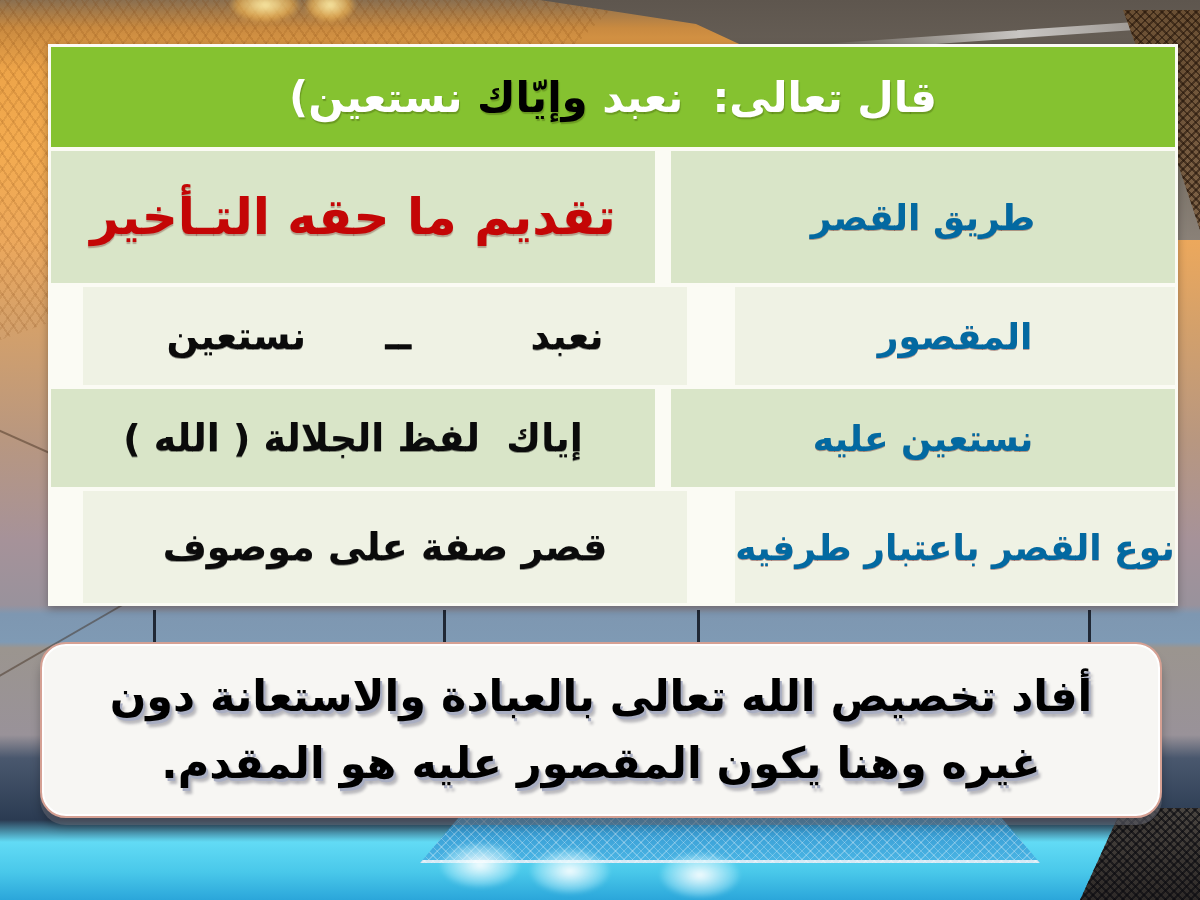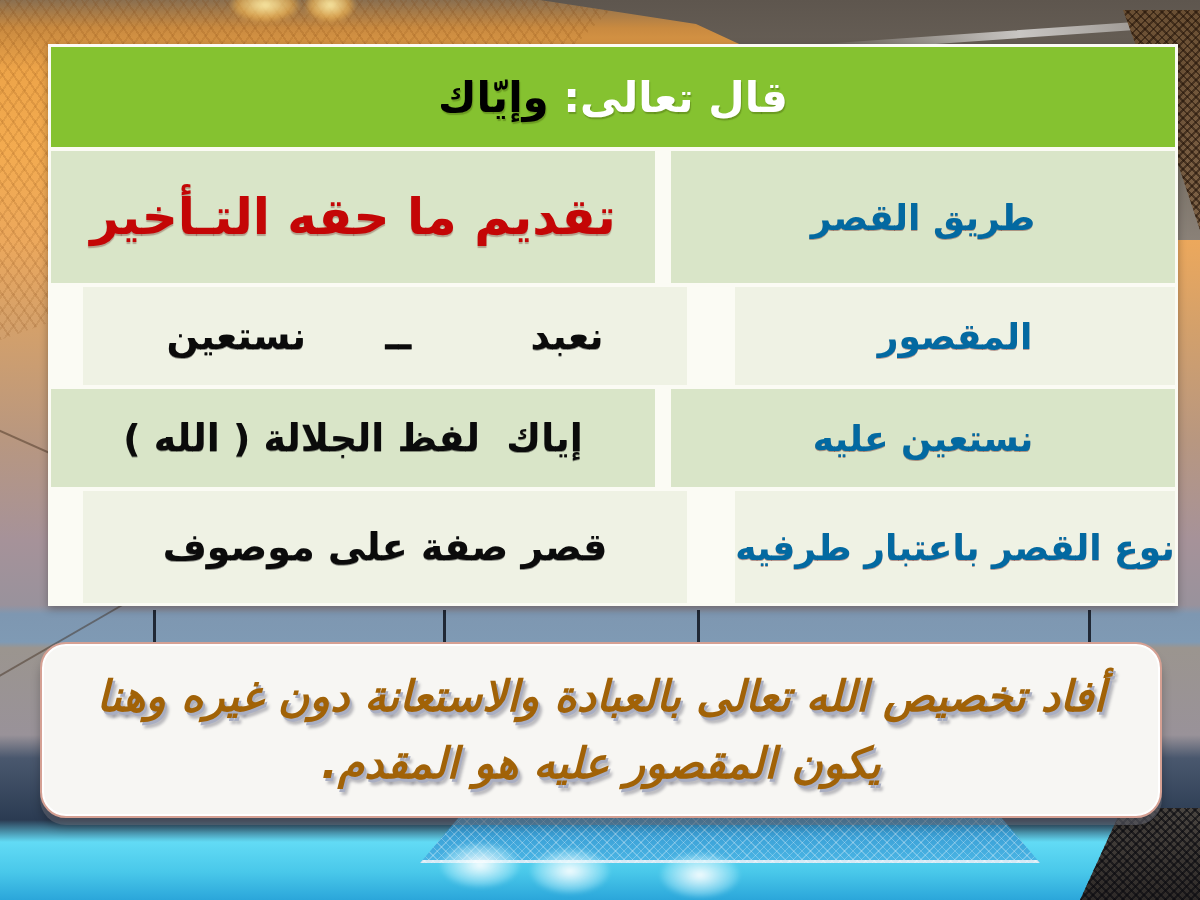--- a/index.html
+++ b/index.html
@@ -129,24 +129,23 @@
   
   .note-box{
     position:absolute;left:40px;top:642px;width:1122px;height:176px;z-index:6;
     background:#F7F6F3;border:2px solid #D5A093;border-radius:26px;
     box-sizing:border-box;
     box-shadow:0 7px 0 rgba(105,108,120,.5), 0 10px 10px rgba(0,0,0,.25), inset 0 0 0 2px #FFFFFF;
     display:flex;align-items:center;justify-content:center;
   }
   .note-text{
     direction:rtl;text-align:center;
-    color:#a16207;font-weight:bold;font-size:43px;line-height:1.55;
+    color:#000000;font-weight:bold;font-size:43px;line-height:1.55;
     padding:0 34px;
     text-shadow:2px 3px 0 #A9AEC2, 4px 6px 3px rgba(40,40,60,.3);
-    font-style:italic;
   }
 </style>
 </head>
 <body>
 
 <div class="bg-base"></div>
 <div class="bg-honeycomb"></div>
 <div class="bg-ceiling"></div>
 <div class="bg-streak"></div>
 <div class="bg-top-mesh"></div>
@@ -161,21 +160,23 @@
 <div class="floor-panel"></div>
 <div class="glow glow-1"></div>
 <div class="glow glow-2"></div>
 <div class="glow glow-3"></div>
 <div class="bg-bottom-mesh"></div>
 
 <div class="table-wrap">
 
   <div class="header-row">
     <span class="seg seg-white">قال تعالى: </span>
+      <span class="seg seg-white"> نعبد </span>
       <span class="seg seg-red">وإيّاك</span>
+      <span class="seg seg-white"> نستعين)</span>
   </div>
 
   <div class="trow row-green">
     <div class="cell cell-value h-1">
       <span class="value-red">تقديم ما حقه التـأخير</span>
     </div>
     <div class="cell cell-label h-1">
       <span class="label-text">طريق القصر</span>
     </div>
   </div>

